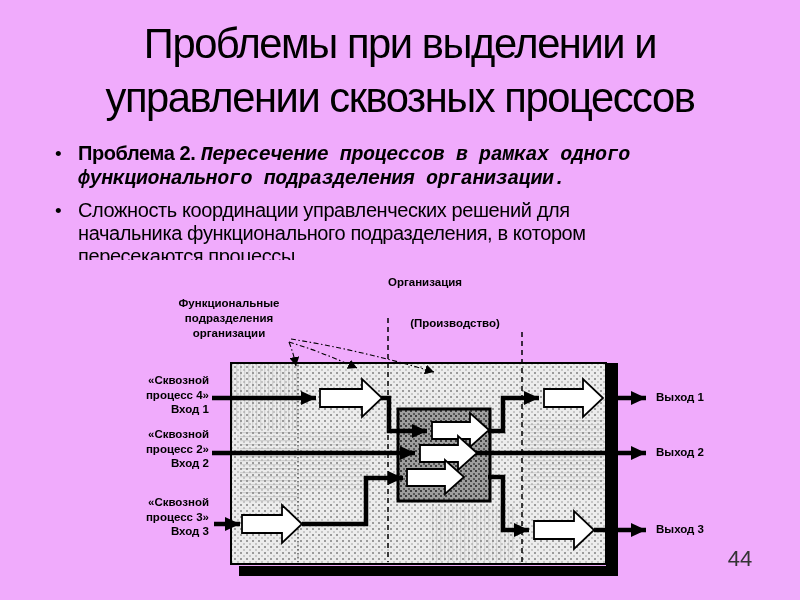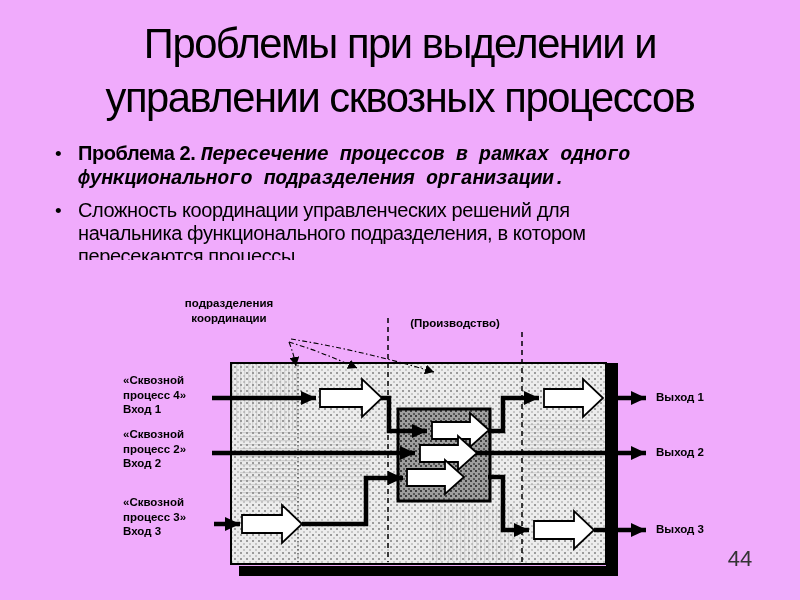--- a/index.html
+++ b/index.html
@@ -21,21 +21,21 @@
   .bullet-item{display:flex;margin-bottom:9px;}
   .bmark{flex:0 0 32px;font-size:19px;line-height:23px;padding-left:9px;box-sizing:border-box;}
   .btext{flex:1 1 auto;}
   .bb{font-weight:700;margin-top:28px;}
   .bi{font-weight:700;font-style:italic;font-family:Liberation Mono, monospace;}
   
   .dsvg{position:absolute;left:0;top:0;width:800px;height:600px;}
   
   .lbl{position:absolute;font-size:11.5px;line-height:14.5px;font-weight:700;}
   .lbl.center{text-align:center;}
-  .lbl.right{text-align:left;}
+  .lbl.right{text-align:right;}
   .org-label{left:355px;top:275px;width:140px;}
   .func-label{left:164px;top:296px;width:130px;line-height:15px;}
   .dep3-label{left:388px;top:316px;width:134px;}
   .in-label{width:86px;left:123px;}
   .in-1{top:373px;} .in-2{top:427px;} .in-3{top:495px;}
   .out-label{left:656px;width:72px;}
   .out-1{top:390px;} .out-2{top:445px;} .out-3{top:522px;}
   .pagenum{
     position:absolute;left:718px;top:546px;width:44px;text-align:center;
     font-size:22px;color:#333333;
@@ -129,24 +129,26 @@
       <path d="M407,469 H445 V460 L464,477 L445,494 V486 H407 Z"></path>
     </g>
 
     <g stroke="#000" stroke-width="1.1" fill="none" stroke-dasharray="5,2.5,1.5,2.5">
       <path d="M289,342 Q294,355 296,366" marker-end="url(#ahs)"></path>
       <path d="M289,342 Q322,352 357,368" marker-end="url(#ahs)"></path>
       <path d="M291,339 Q360,350 434,372" marker-end="url(#ahs)"></path>
     </g>
   </svg>
 
+  <div class="lbl center org-label">Организация</div>
 
   <div class="lbl center func-label">
+    <div>Функциональные</div>
     <div>подразделения</div>
-    <div>координации</div>
+    <div>организации</div>
   </div>
 
   <div class="lbl center dep3-label">
     <div>(Производство)</div>
   </div>
 
   <div class="lbl right in-label in-1">
     <div>«Сквозной</div>
     <div>процесс 4»</div>
     <div>Вход 1</div>

